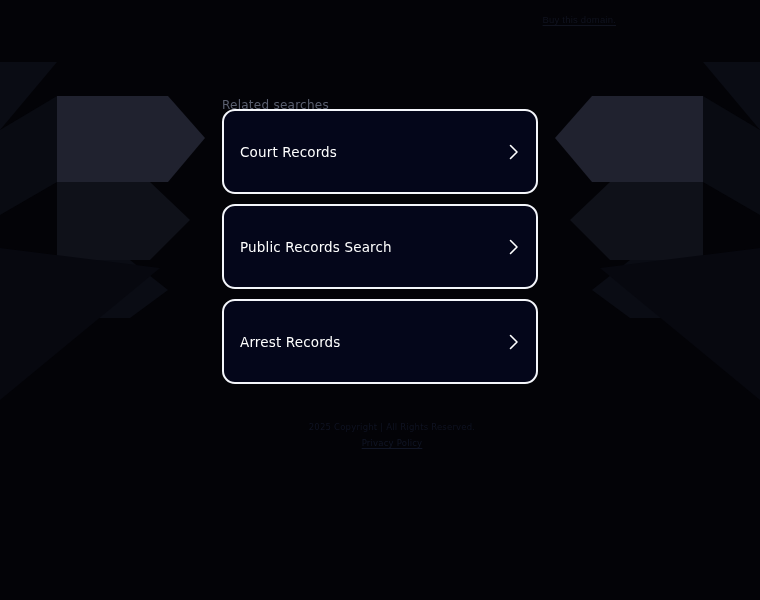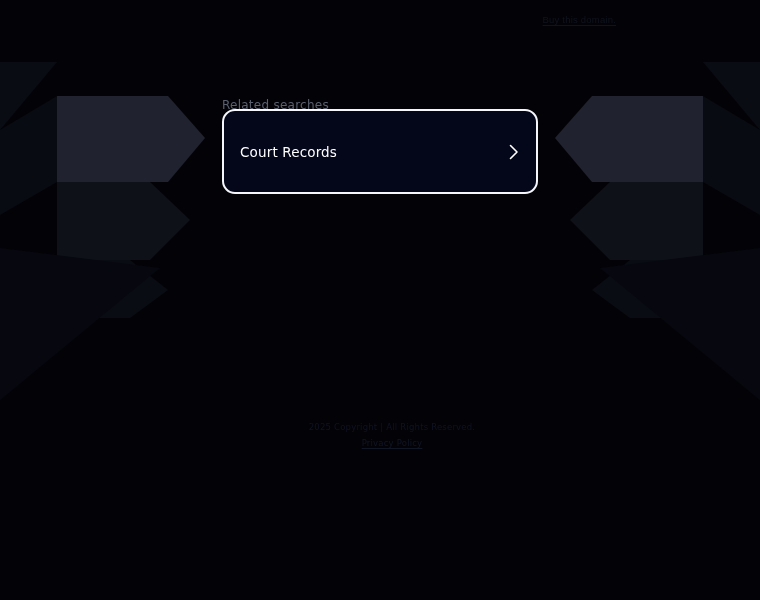--- a/index.html
+++ b/index.html
@@ -178,21 +178,37 @@
 
     <div class="card">
       <span class="card-label">Court Records</span>
       <span class="card-chevron">
         <svg width="14" height="18" viewBox="0 0 14 18" fill="none">
           <path d="M3.5 2.5 L10 9 L3.5 15.5" stroke="#ffffff" stroke-width="1.6" stroke-linecap="round" stroke-linejoin="round"></path>
         </svg>
       </span>
     </div>
 
-
+    <div class="card">
+      <span class="card-label">Public Records Search</span>
+      <span class="card-chevron">
+        <svg width="14" height="18" viewBox="0 0 14 18" fill="none">
+          <path d="M3.5 2.5 L10 9 L3.5 15.5" stroke="#ffffff" stroke-width="1.6" stroke-linecap="round" stroke-linejoin="round"></path>
+        </svg>
+      </span>
+    </div>
+
+    <div class="card">
+      <span class="card-label">Arrest Records</span>
+      <span class="card-chevron">
+        <svg width="14" height="18" viewBox="0 0 14 18" fill="none">
+          <path d="M3.5 2.5 L10 9 L3.5 15.5" stroke="#ffffff" stroke-width="1.6" stroke-linecap="round" stroke-linejoin="round"></path>
+        </svg>
+      </span>
+    </div>
 
   </div>
 </div>
 
 <div class="footer">
   <div class="copyright">2025 Copyright | All Rights Reserved.</div>
   <a class="privacy-link" href="#">Privacy Policy</a>
 </div>
 
 </body></html>

